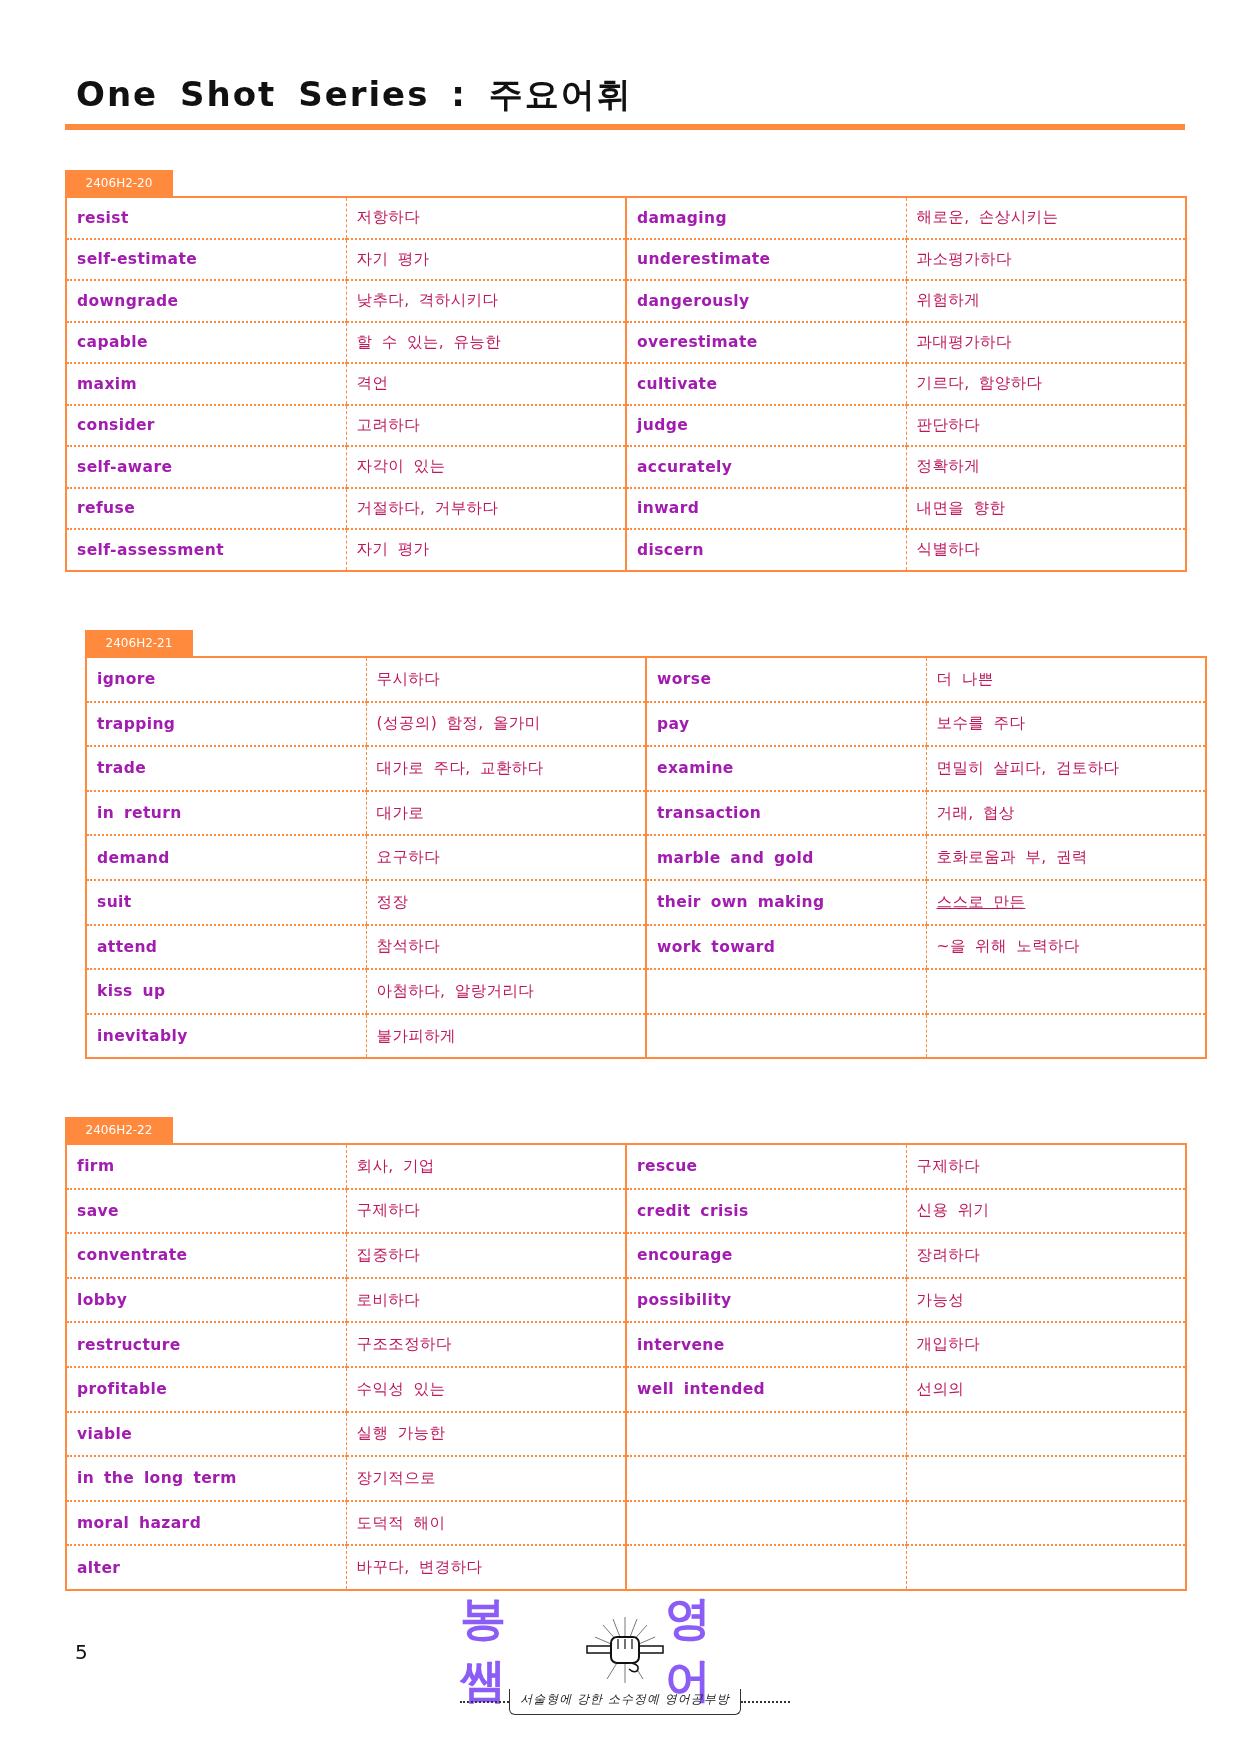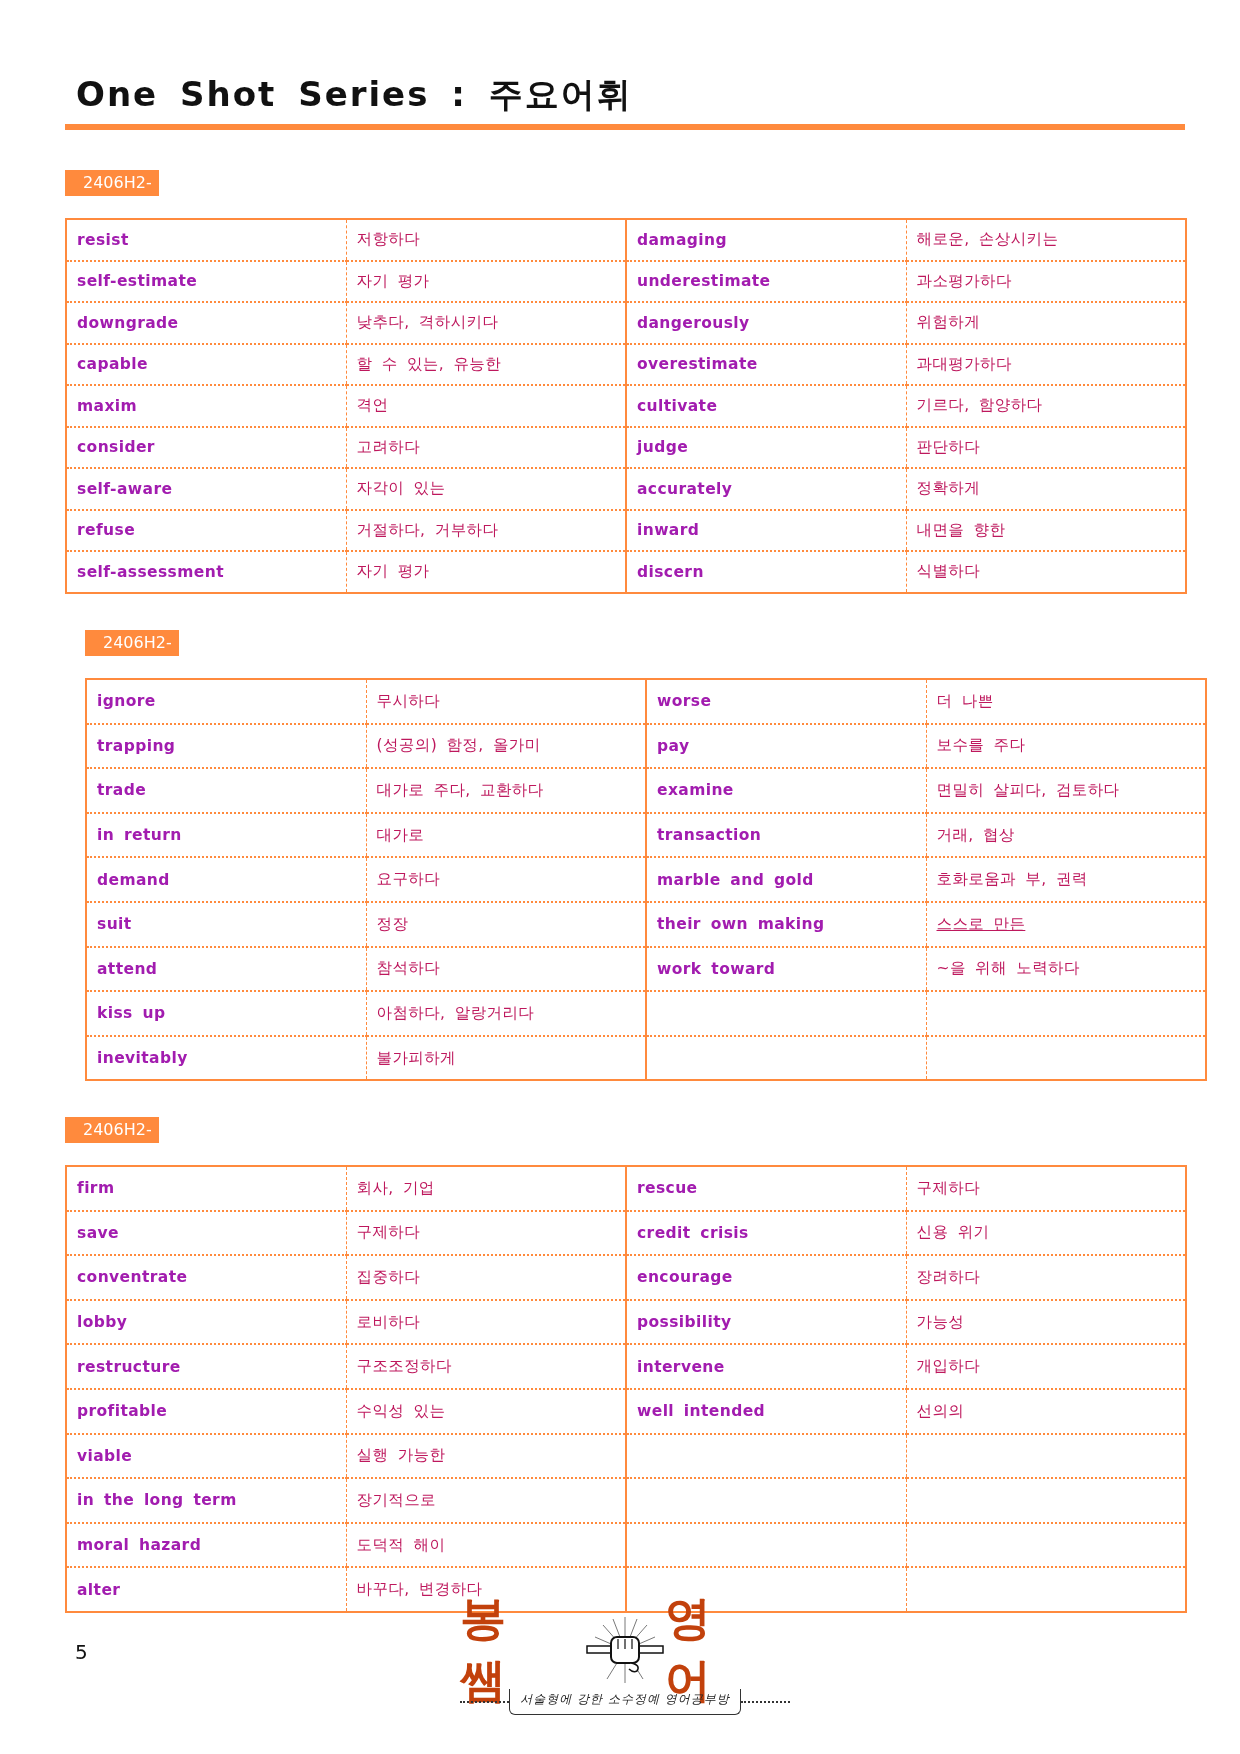--- a/index.html
+++ b/index.html
@@ -13,22 +13,22 @@
       color: #111;
     }
     .title-rule {
       position: absolute; left: 65px; top: 124px; width: 1120px; height: 6px;
       background: #ff8a3d;
     }
 
     .section { position: absolute; left: 65px; width: 1120px; }
     .section-tab {
       display: inline-block; background: #ff8a3d; color: #ffffff;
-      font-size: 16px; height: 26px; line-height: 26px;
-      padding: 0 18px; width: 94px; text-align: center;
+      font-size: 12px; height: 26px; line-height: 26px;
+      padding: 0 18px; width: 108px; text-align: center;
     }
     .vocab-table {
       width: 1120px; border: 2px solid #ff8a3d; border-collapse: collapse;
       table-layout: fixed;
     }
     .vocab-table td {
       font-size: 15.5px; padding: 0 0 0 10px; vertical-align: middle;
       border-bottom: 2px dotted #ff8a3d; white-space: nowrap; overflow: hidden;
       letter-spacing: 0.4px; word-spacing: 4px;
     }
@@ -45,21 +45,21 @@
       position: absolute; left: 75px; top: 1640px; font-size: 20px; color: #111;
     }
 
     .logo { position: absolute; left: 460px; top: 1615px; width: 330px; height: 110px; }
     .logo-main {
       position: absolute; top: 0; left: 0; width: 330px; height: 70px;
       display: flex; align-items: center; justify-content: space-between;
     }
     .logo-word {
       font-family: "DejaVu Sans", sans-serif; font-weight: bold; font-size: 46px;
-      color: #c2410c; letter-spacing: 10px;
+      color: #8b5cf6; letter-spacing: 10px;
     }
     .logo-fist { width: 80px; height: 70px; }
     .logo-sub {
       position: absolute; top: 72px; left: 0; width: 330px; height: 30px;
       display: flex; align-items: center; justify-content: center;
     }
     .logo-dots { flex: 1; border-top: 2px dotted #333; margin-top: 0; }
     .logo-tagline {
       font-family: "DejaVu Serif", serif; font-style: italic; font-size: 12px;
       color: #222; padding: 2px 10px 6px; border-bottom: 1.5px solid #333;

